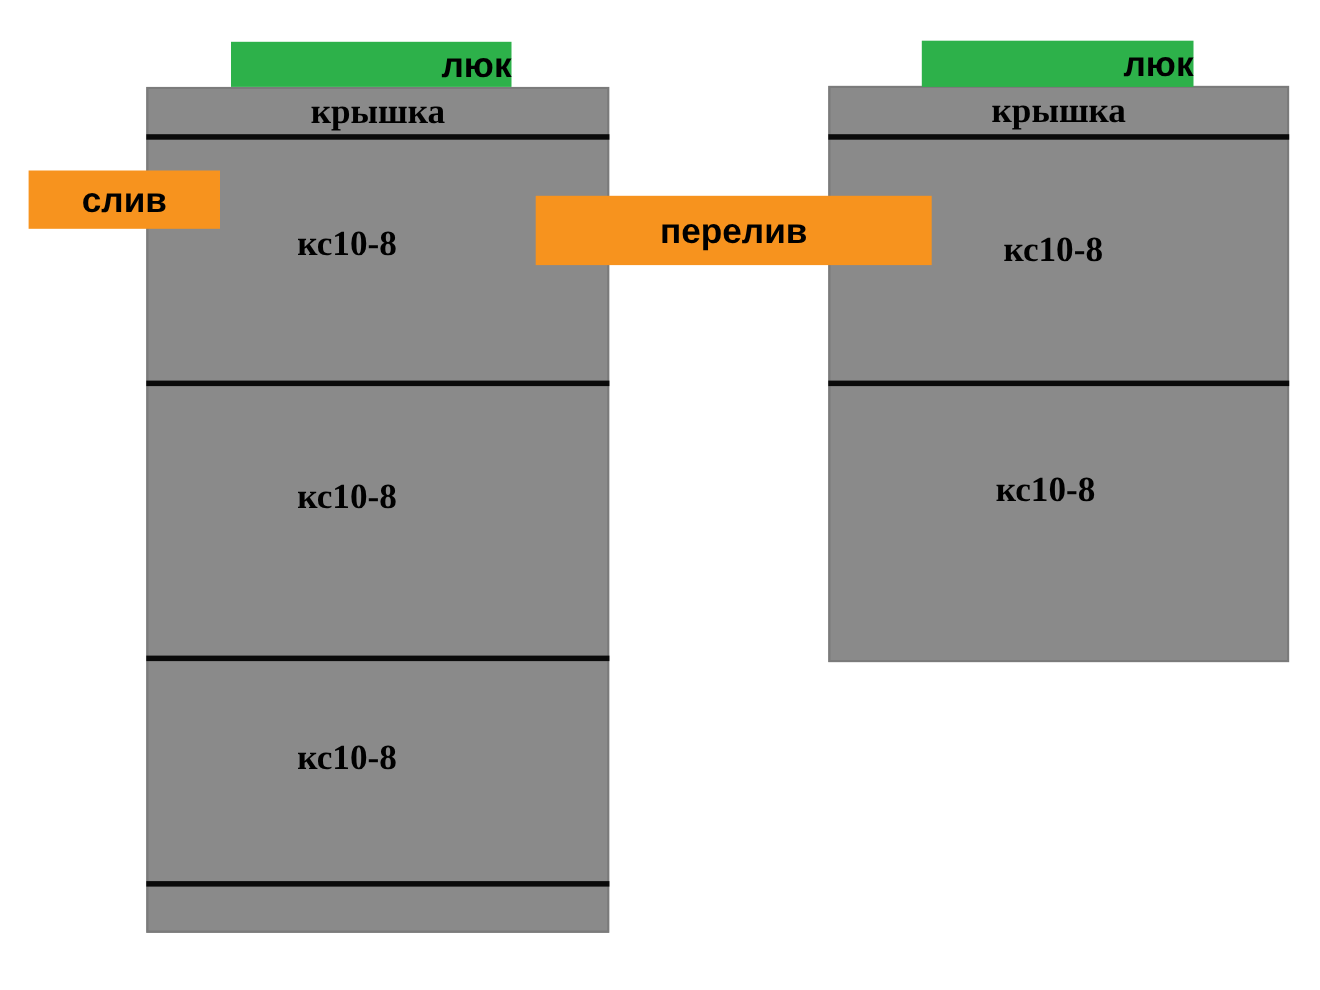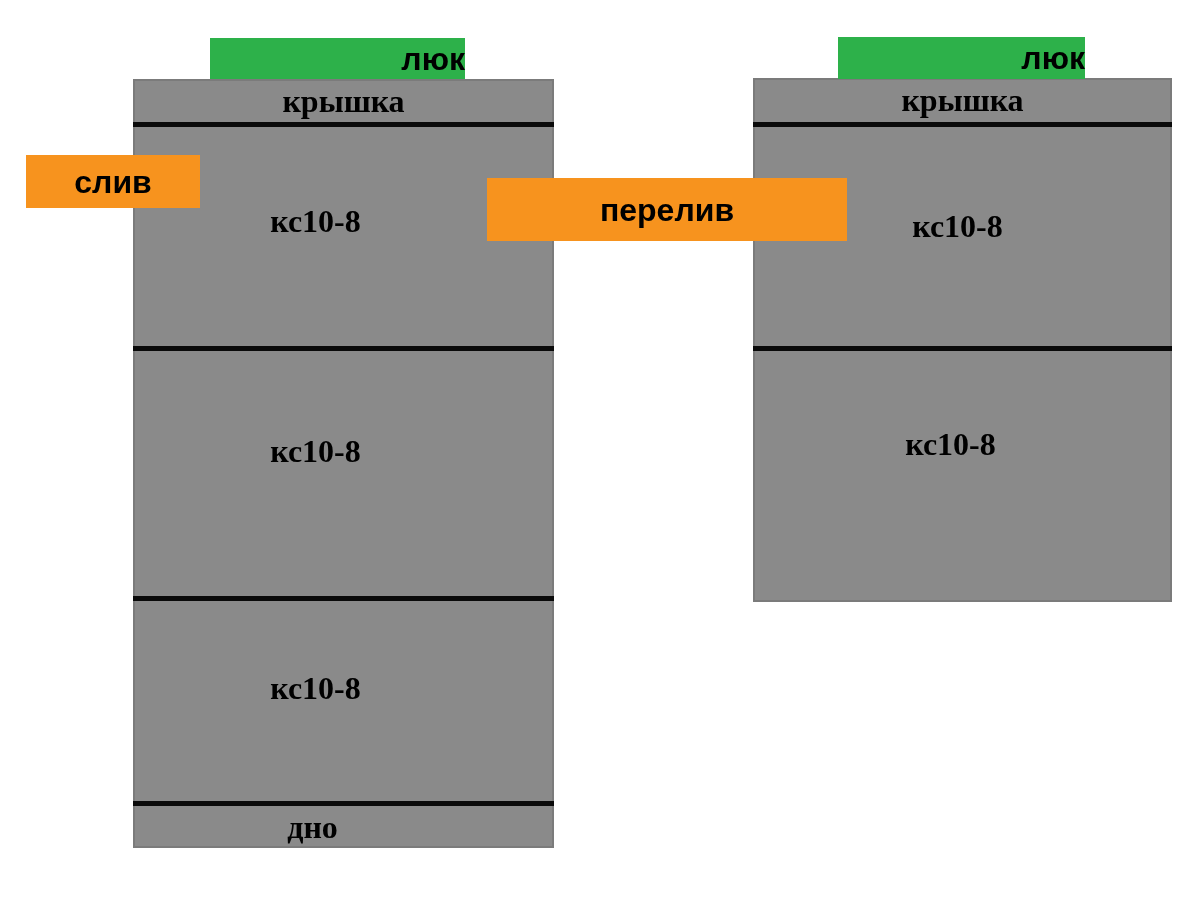--- a/index.html
+++ b/index.html
@@ -97,23 +97,20 @@
     </div>
     <div class="hline"></div>
     <div class="section ring-2">
       <span class="label">кс10-8</span>
     </div>
     <div class="hline"></div>
     <div class="section ring-3">
       <span class="label">кс10-8</span>
     </div>
     <div class="hline"></div>
-    <div class="section bottom">
-      <span class="label">дно</span>
-    </div>
   </div>
 
   <div class="hatch hatch-right">
     <span class="label">люк</span>
   </div>
 
   <div class="tank tank-right">
     <div class="section cover">
       <span class="label">крышка</span>
     </div>

